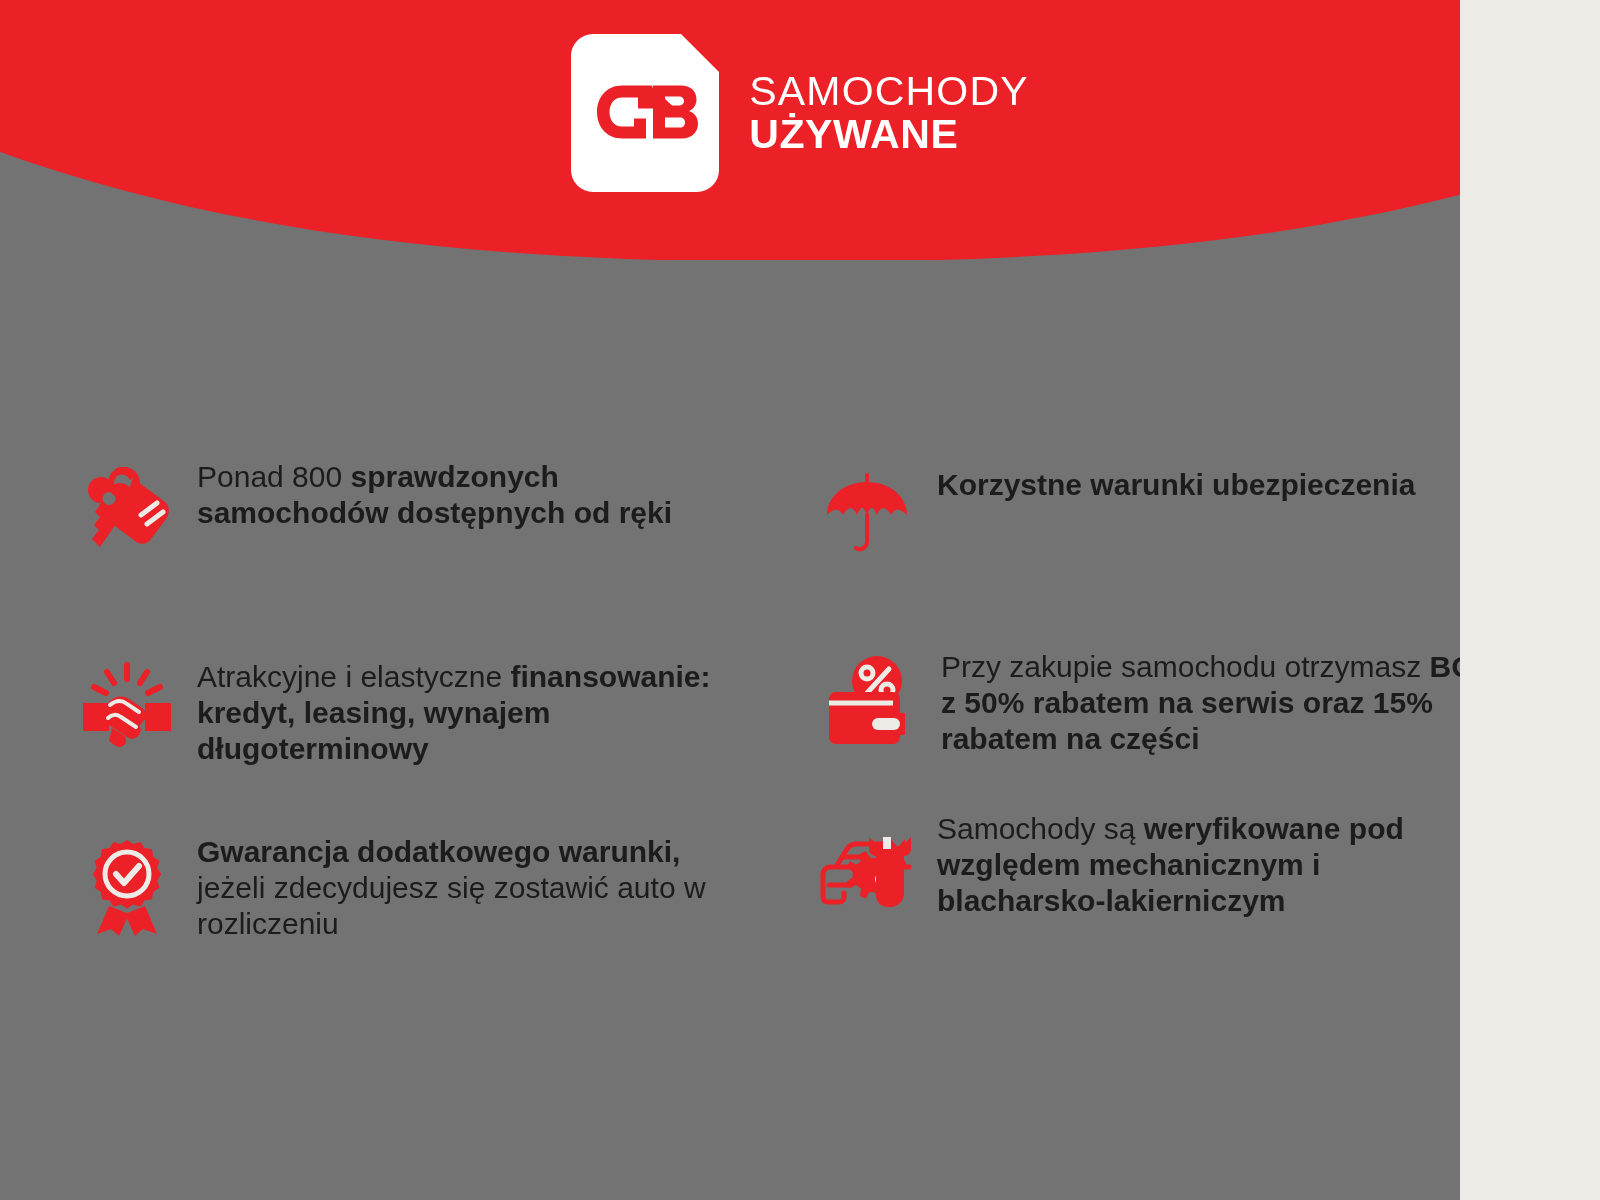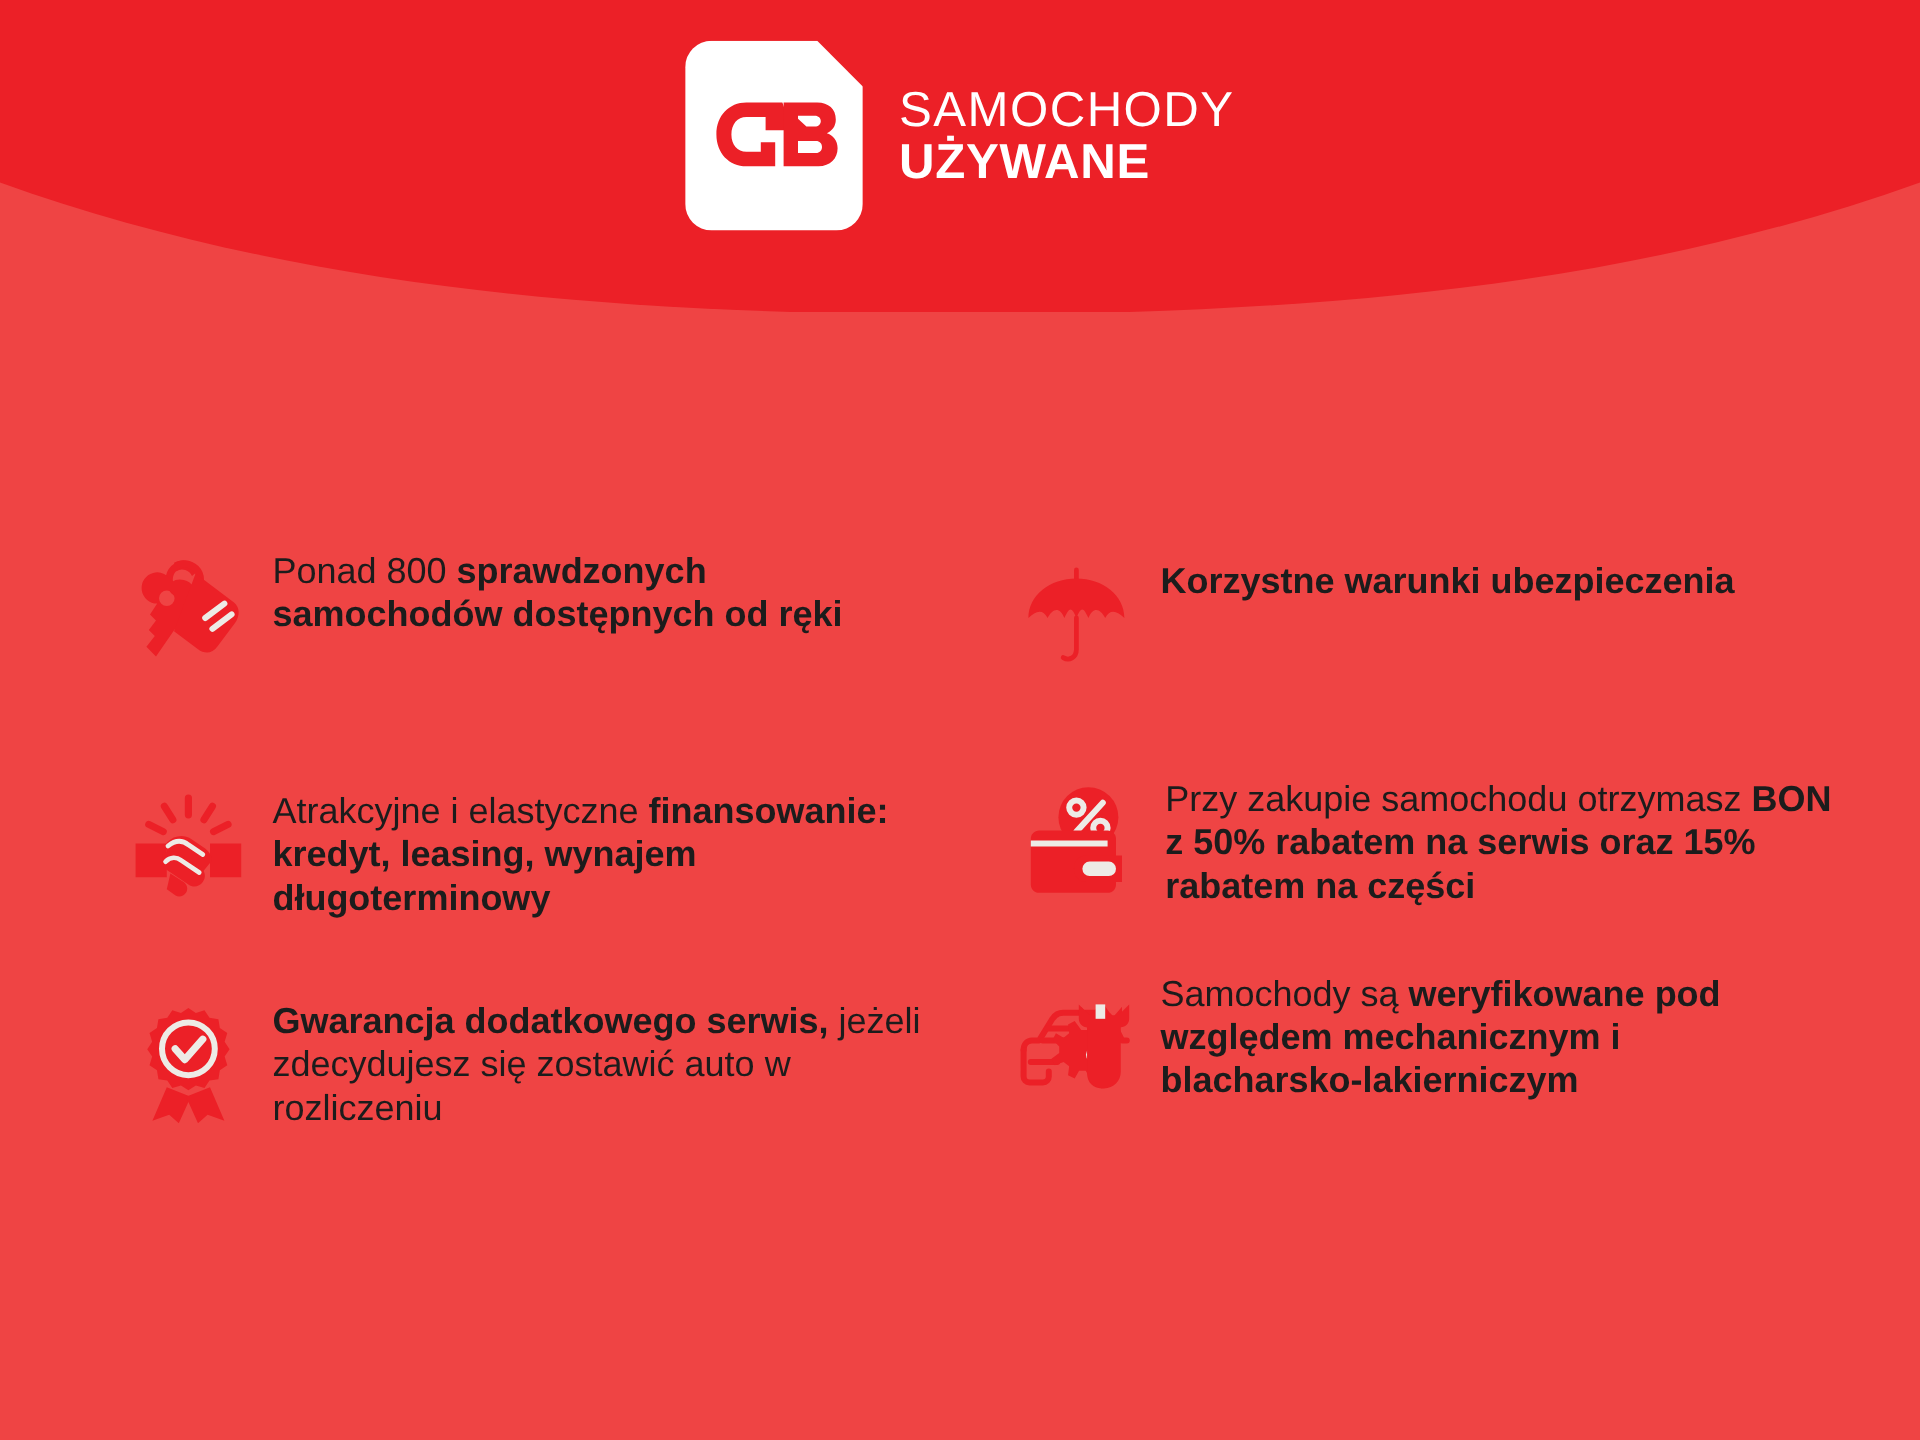--- a/index.html
+++ b/index.html
@@ -10,23 +10,23 @@
     width: 1600px;
     height: 1200px;
     overflow: hidden;
     background: #EDEBE6;
     font-family: "Liberation Sans", sans-serif;
     -webkit-font-smoothing: antialiased;
   }
 
   .page {
     position: relative;
-    width: 1600px;
+    width: 1460px;
     height: 1200px;
-    background: #ef4444;
+    background: #737373;
     overflow: hidden;
   }
 
   
   .header {
     position: absolute;
     top: 0;
     left: 0;
     width: 1600px;
     height: 260px;
@@ -83,21 +83,21 @@
 
   
   .benefits {
     position: absolute;
     top: 445px;
     left: 0;
     width: 1600px;
     display: grid;
     grid-template-columns: 720px 720px;
     column-gap: 20px;
-    padding-left: 105px;
+    padding-left: 75px;
     box-sizing: border-box;
   }
   .col {
     display: flex;
     flex-direction: column;
   }
   .col-left  > .benefit:nth-child(1) { margin-top: 12px; }
   .col-left  > .benefit:nth-child(2) { margin-top: 100px; }
   .col-left  > .benefit:nth-child(3) { margin-top: 65px; }
   .col-right > .benefit:nth-child(1) { margin-top: 20px; }
@@ -234,21 +234,21 @@
 
             <path d="M30,70 L18,98 L32,93 L40,100 L50,78 Z"></path>
             <path d="M66,70 L78,98 L64,93 L56,100 L46,78 Z"></path>
 
             <path d="M48,4
                      l6.2,4.1 7.2,-2.2 4.2,6.2 7.4,1.2 1.2,7.4 6.2,4.2 -2.2,7.2 4.1,6.2 -4.1,6.2 2.2,7.2 -6.2,4.2 -1.2,7.4 -7.4,1.2 -4.2,6.2 -7.2,-2.2 -6.2,4.1 -6.2,-4.1 -7.2,2.2 -4.2,-6.2 -7.4,-1.2 -1.2,-7.4 -6.2,-4.2 2.2,-7.2 -4.1,-6.2 4.1,-6.2 -2.2,-7.2 6.2,-4.2 1.2,-7.4 7.4,-1.2 4.2,-6.2 7.2,2.2 Z"></path>
             <circle cx="48" cy="38" r="22" fill="none" stroke="#EDEBE6" stroke-width="5"></circle>
             <path d="M37,38 L45,47 L60,30" fill="none" stroke="#EDEBE6" stroke-width="6" stroke-linecap="round" stroke-linejoin="round"></path>
           </svg>
         </div>
-        <div class="benefit-text t-wide"><span></span><b>Gwarancja dodatkowego serwis,</b><span> jeżeli zdecydujesz się zostawić auto w rozliczeniu</span></div>
+        <div class="benefit-text t-wide"><span></span><b>Gwarancja dodatkowego warunki,</b><span> jeżeli zdecydujesz się zostawić auto w rozliczeniu</span></div>
       </div>
 
     </div>
 
     <div class="col col-right">
 
       <div class="benefit">
         <div class="benefit-icon">
           <svg width="96" height="86" viewBox="0 0 96 86" fill="#EC2027">
             <path d="M48,6 L48,16" stroke="#EC2027" stroke-width="4" stroke-linecap="round"></path>

